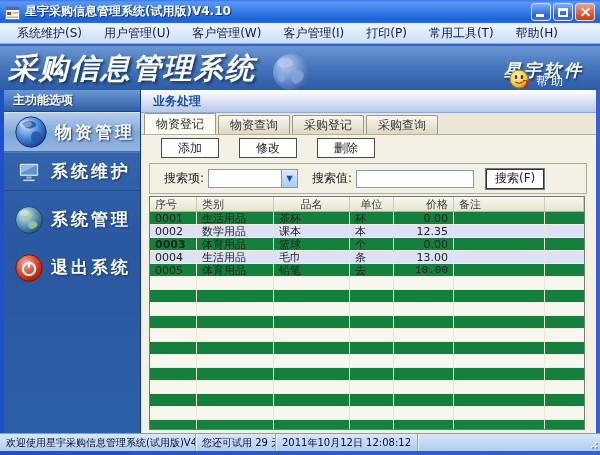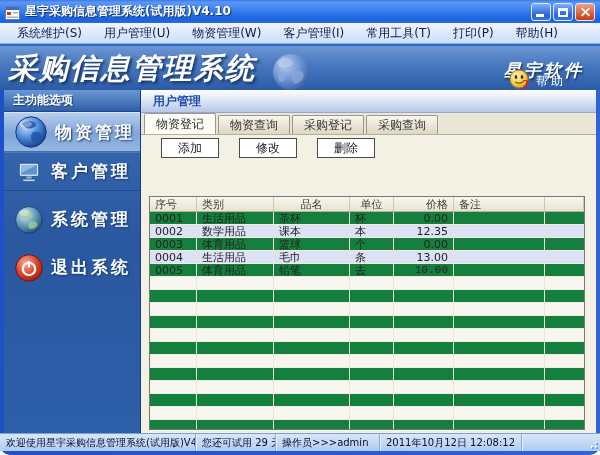--- a/index.html
+++ b/index.html
@@ -1,19 +1,19 @@
 <!DOCTYPE html>
 <html><head>
 <meta charset="utf-8">
 <style>
   * { box-sizing: border-box; margin: 0; padding: 0; }
   html,body { width: 600px; height: 455px; overflow: hidden;
     font-family: "DejaVu Sans", "Liberation Sans", sans-serif; }
   .window { position: absolute; inset: 0; width: 600px; height: 455px;
-    background: linear-gradient(90deg,#1e50c8,#2f63d8); border-radius: 10px; }
+    background: linear-gradient(90deg,#1e50c8,#2f63d8); }
 
   
   .titlebar { position: absolute; top:0; left:0; right:0; height:23px;
     background: linear-gradient(180deg,#3a77e8 0%,#5b97f5 9%,#3e83f0 40%,#1b61da 86%,#2a6ae0 100%);
     display:flex; align-items:center; padding:0 5px; }
   .app-icon { width:15px; height:14px; display:inline-block; }
   .title-text { color:#fff; font-weight:bold; font-size:12px; margin-left:5px; flex:1;
     text-shadow:1px 1px 1px #10306e; white-space:nowrap; }
   .wbtn { width:20px; height:18px; border-radius:3px; border:1px solid #dce8fb;
     margin-left:2px; position:relative; }
@@ -146,24 +146,24 @@
       </div>
     <div class="wbtn close">
         <span class="glyph-x1"></span>
         <span class="glyph-x2"></span>
       </div>
   </div>
 
   <div class="menubar">
     <div class="menu-item">系统维护(S)</div>
     <div class="menu-item">用户管理(U)</div>
-    <div class="menu-item">物资管理(W)</div>
+    <div class="menu-item">客户管理(W)</div>
     <div class="menu-item">客户管理(I)</div>
+    <div class="menu-item">打印(P)</div>
     <div class="menu-item">常用工具(T)</div>
-    <div class="menu-item">打印(P)</div>
     <div class="menu-item">帮助(H)</div>
   </div>
 
   <div class="banner">
     <span class="banner-title">采购信息管理系统</span>
     <span class="banner-globe">
       <svg width="38" height="38" viewBox="0 0 38 38">
         <defs>
             <radialGradient id="bg1" cx="35%" cy="30%" r="75%">
           <stop offset="0%" stop-color="#b9cdf0"></stop>
@@ -229,21 +229,21 @@
           <span class="sb-ic">
             <svg width="30" height="30" viewBox="0 0 34 34">
               <circle cx="17" cy="17" r="15" fill="#2f66ae" opacity="0.6"></circle>
               <rect x="6" y="7" width="22" height="15" rx="2" fill="#d8e8f8" stroke="#274f86"></rect>
               <rect x="8" y="9" width="18" height="11" fill="#5e94d4"></rect>
               <path d="M8 9 L26 9 L8 18 Z" fill="#8fbbe8"></path>
               <rect x="14" y="22" width="6" height="3" fill="#9ab4d0"></rect>
               <rect x="10" y="25" width="14" height="3" rx="1" fill="#c8d8ea" stroke="#274f86"></rect>
             </svg>
           </span>
-          <span class="sb-label">客户管理</span>
+          <span class="sb-label">系统维护</span>
         </div>
       </div>
 
       <div class="sb-gap-a"></div>
 
       <div class="sb-item plain">
         <span class="sb-ic">
           <svg width="30" height="30" viewBox="0 0 38 38">
             <defs>
                 <radialGradient id="sbg2" cx="35%" cy="30%" r="75%">
@@ -278,33 +278,43 @@
             <rect x="15.8" y="8" width="2.4" height="8" fill="url(#pw1)" stroke="none"></rect>
             <rect x="15.8" y="8.5" width="2.4" height="8" rx="1" fill="#fff"></rect>
           </svg>
         </span>
         <span class="sb-label">退出系统</span>
       </div>
     </div>
 
     <div class="main">
       <div class="panel-header">
-        <span>用户管理</span>
+        <span>业务处理</span>
       </div>
       <div class="tabstrip">
         <div class="tab active">物资登记</div>
         <div class="tab">物资查询</div>
         <div class="tab">采购登记</div>
         <div class="tab">采购查询</div>
       </div>
       <div class="content">
         <div class="toolbar">
           <button class="btn">添加</button>
           <button class="btn">修改</button>
           <button class="btn">删除</button>
+        </div>
+        <div class="searchbox">
+          <span class="lbl">搜索项:</span>
+          <div class="combo">
+            <span class="combo-text"></span>
+            <span class="combo-btn">▼</span>
+          </div>
+          <span class="lbl">搜索值:</span>
+          <input class="txt" value="" style="">
+          <button class="btn search-btn">搜索(F)</button>
         </div>
         <div class="grid" id="grid">
             <div class="g-row g-head">
               <div class="g-cell " style="width: 47px;">序号</div>
               <div class="g-cell " style="width: 77px;">类别</div>
               <div class="g-cell c-center" style="width: 76px;">品名</div>
               <div class="g-cell c-center" style="width: 44px;">单位</div>
               <div class="g-cell c-right" style="width: 60px;">价格</div>
               <div class="g-cell " style="width: 91px;">备注</div>
               <div class="g-cell g-fill"></div>
@@ -321,21 +331,21 @@
             <div class="g-row alt">
               <div class="g-cell " style="width: 47px;">0002</div>
               <div class="g-cell " style="width: 77px;">数学用品</div>
               <div class="g-cell " style="width: 76px;">课本</div>
               <div class="g-cell " style="width: 44px;">本</div>
               <div class="g-cell c-right" style="width: 60px;">12.35</div>
               <div class="g-cell " style="width: 91px;"></div>
               <div class="g-cell g-fill"></div>
             </div>
             <div class="g-row ">
-              <div class="g-cell " style="width: 47px;">0003</div>
+              <div class="g-cell " style="width: 47px; font-weight: bold;">0003</div>
               <div class="g-cell " style="width: 77px;">体育用品</div>
               <div class="g-cell " style="width: 76px;">篮球</div>
               <div class="g-cell " style="width: 44px;">个</div>
               <div class="g-cell c-right" style="width: 60px;">0.00</div>
               <div class="g-cell " style="width: 91px;"></div>
               <div class="g-cell g-fill"></div>
             </div>
             <div class="g-row alt">
               <div class="g-cell " style="width: 47px;">0004</div>
               <div class="g-cell " style="width: 77px;">生活用品</div>
@@ -463,19 +473,18 @@
               <div class="g-cell g-fill"></div>
             </div>
           </div>
       </div>
     </div>
   </div>
 
   <div class="statusbar">
     <div class="sp" style="width:196px">欢迎使用星宇采购信息管理系统(试用版)V4.10</div>
     <div class="sp" style="width:80px">您还可试用 29 天</div>
-    <div class="sp" style="width:104px">操作员&gt;&gt;&gt;admin</div>
     <div class="sp sp4" style="width:142px">2011年10月12日 12:08:12</div>
     <div class="sp sp5">
       <span class="grip"></span>
     </div>
   </div>
 </div>
 
 </body></html>

